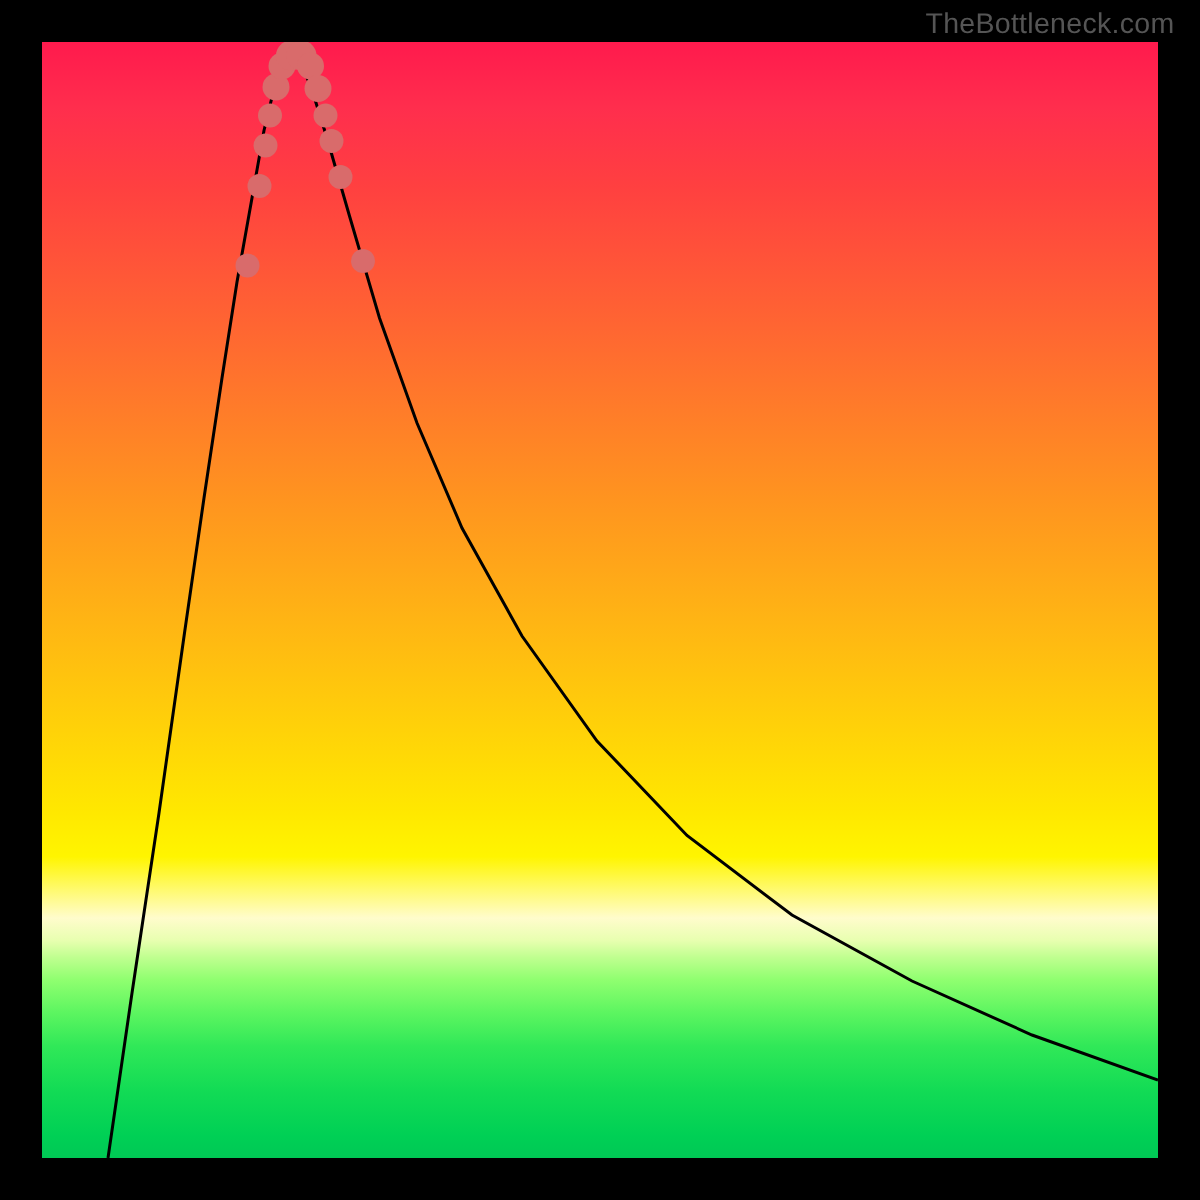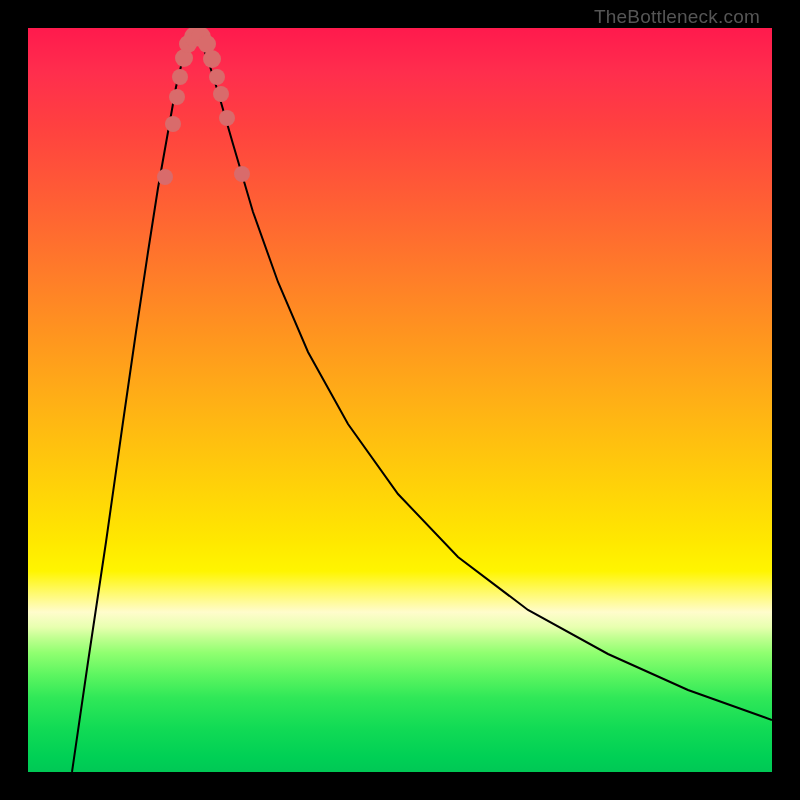--- a/index.html
+++ b/index.html
@@ -46,21 +46,21 @@
         #5cf560 87%,
         #30e858 90%,
         #12db55 94%,
         #00d055 98%,
         #00c855 100%
       );
     }
     .watermark {
       position: absolute;
       top: 6px;
-      right: 40px;
+      right: 17px;
       color: #555;
       font-size: 19px;
       font-weight: normal;
       letter-spacing: 0.2px;
     }
     svg.curve {
       position: absolute;
       top: 28px;
       left: 28px;
       width: 744px;

